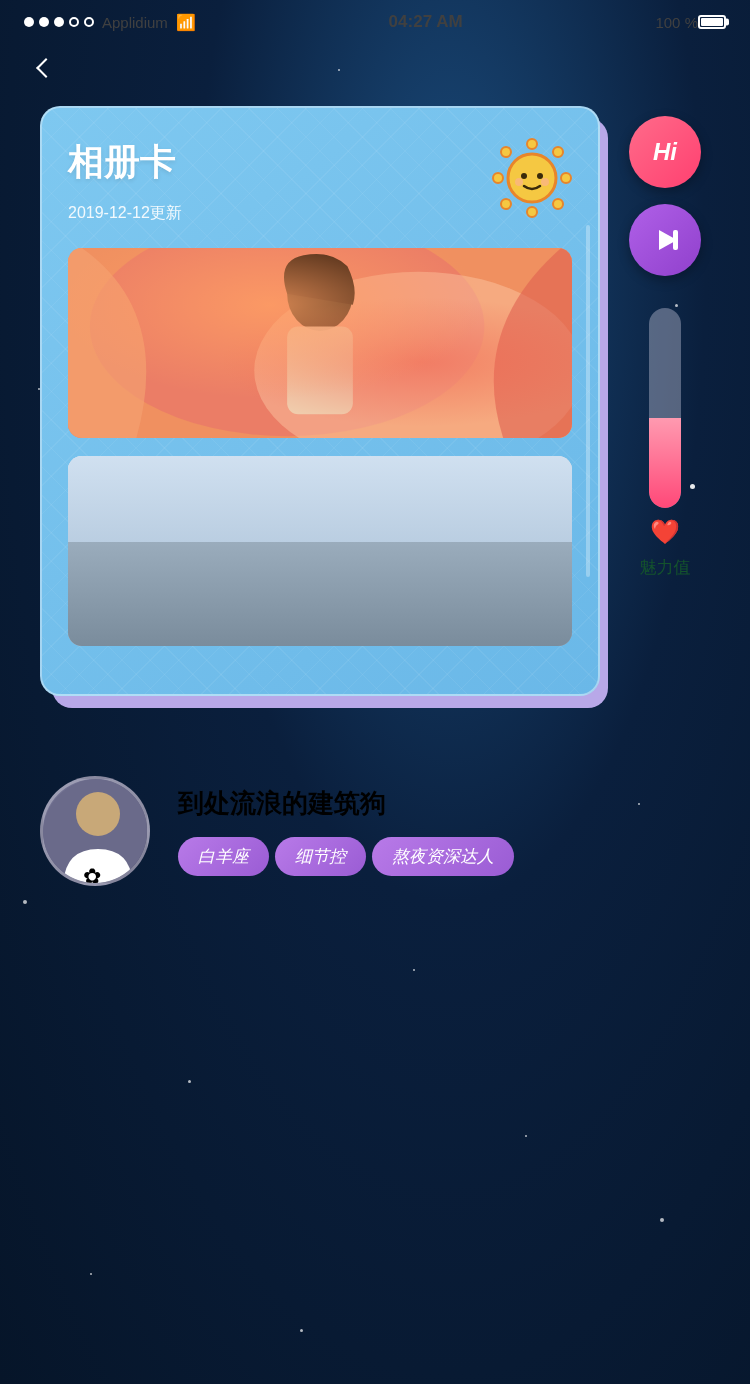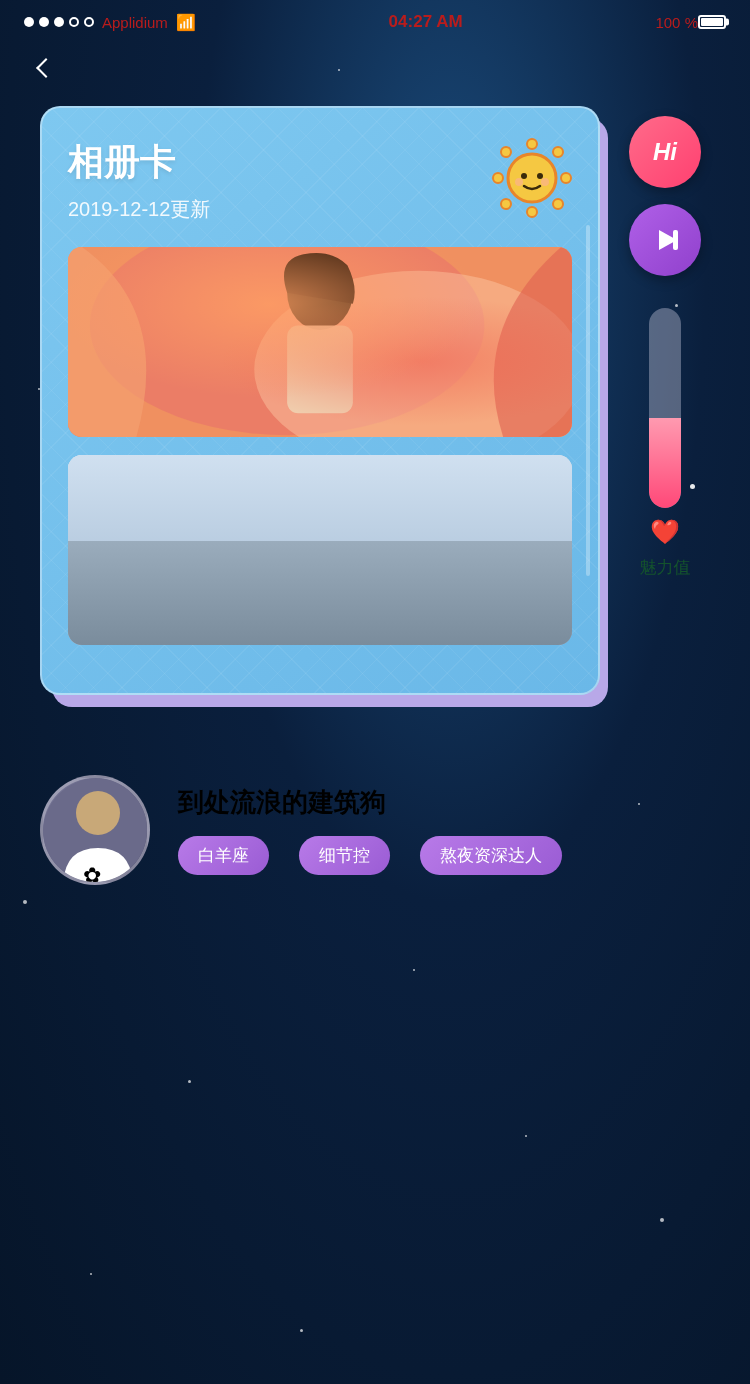--- a/index.html
+++ b/index.html
@@ -26,21 +26,21 @@
       background: white;
       opacity: 0.7;
     }
 
     
     .status-bar {
       display: flex;
       justify-content: space-between;
       align-items: center;
       padding: 12px 24px 8px;
-      color: #b91c1c;
+      color: #404040;
       font-size: 15px;
       font-weight: 500;
       position: relative;
       z-index: 10;
     }
     .status-left { display: flex; align-items: center; gap: 8px; }
     .status-dots { display: flex; gap: 5px; }
     .status-dot {
       width: 10px; height: 10px;
       border-radius: 50%;
@@ -158,22 +158,22 @@
 
     .card-title {
       color: white;
       font-size: 36px;
       font-weight: 700;
       text-shadow: 0 2px 4px rgba(0,0,0,0.1);
     }
 
     .card-date {
       color: white;
-      font-size: 20px;
-      margin-top: 9px;
+      font-size: 16px;
+      margin-top: 16px;
       opacity: 0.9;
     }
 
     
     .sun-icon {
       width: 80px; height: 80px;
       position: relative;
       flex-shrink: 0;
     }
 
@@ -326,22 +326,23 @@
 
     .user-name {
       color: #000000;
       font-size: 26px;
       font-weight: 600;
       margin-bottom: 16px;
     }
 
     .user-tags {
       display: flex;
-      gap: 30px;
+      gap: 6px;
       flex-wrap: wrap;
+      font-style: italic;
     }
 
     .tag {
       background: linear-gradient(135deg, #b87ae8 0%, #9a5cd4 100%);
       color: white;
       padding: 8px 20px;
       border-radius: 20px;
       font-size: 17px;
       font-weight: 500;
     }

